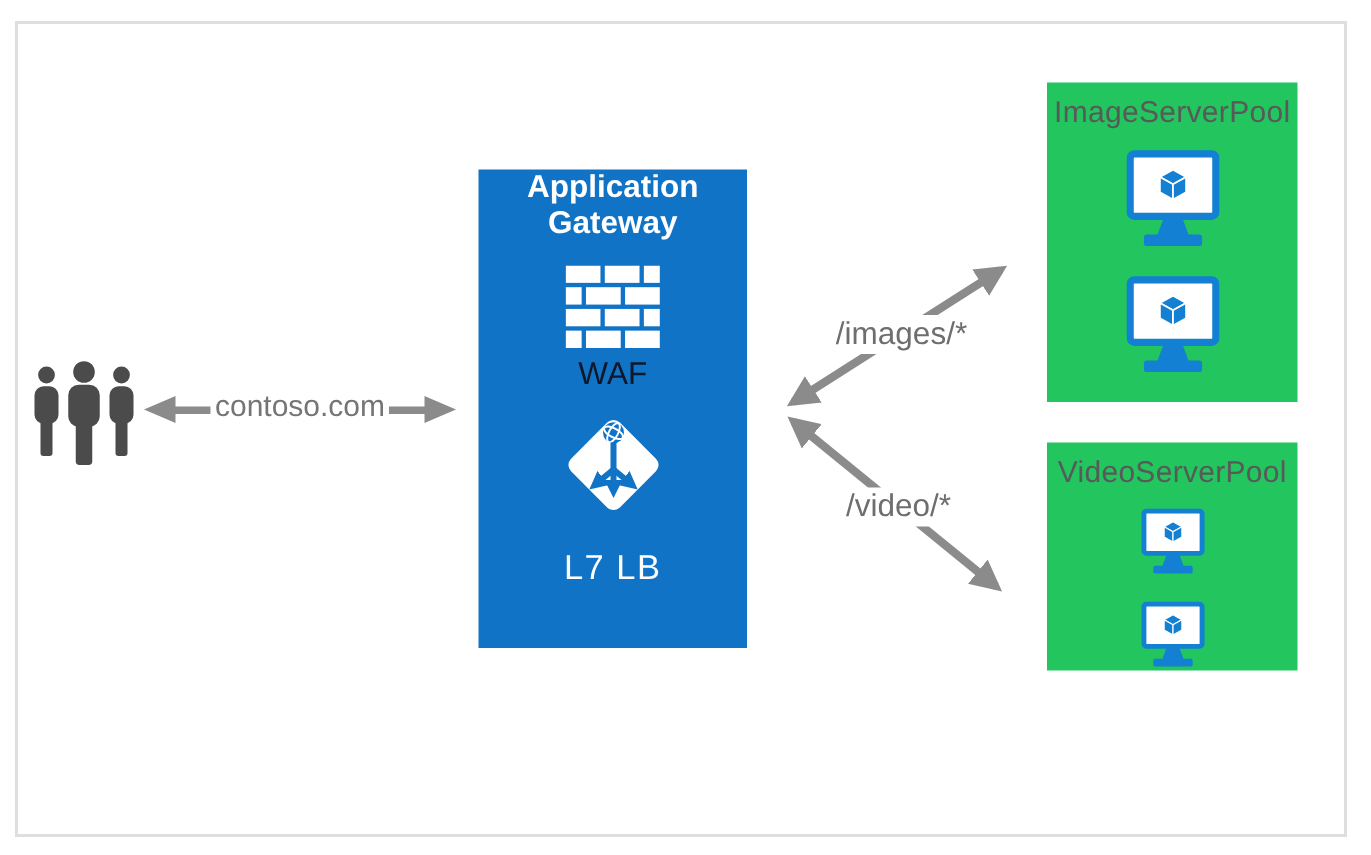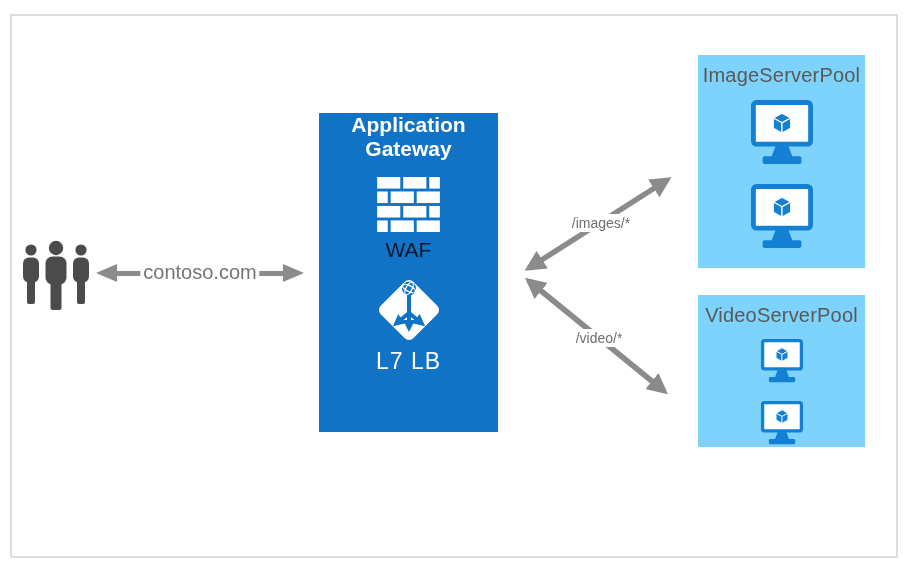--- a/index.html
+++ b/index.html
@@ -27,32 +27,32 @@
 
   
   .gateway { position: absolute; left: 319px; top: 113px; width: 179px; height: 319px;
     background: #1173c6; display: flex; flex-direction: column; align-items: center;
     }
   .gateway .title { color: #ffffff; font-weight: bold; font-size: 21px; line-height: 24px;
     text-align: center; width: 150px; }
   .gateway .brick { margin-top: 16px; }
   .gateway .waf-label { color: #0f172a; font-size: 21px; margin-top: 6px; }
   .gateway .lb { margin-top: 10px; }
-  .gateway .lb-label { color: #ffffff; font-size: 23px; letter-spacing: 1px; }
+  .gateway .lb-label { color: #ffffff; font-size: 23px; margin-top: 17px; letter-spacing: 1px; }
 
   
   .route-arrows { position: absolute; left: 0; top: 0; width: 914px; height: 570px;
     pointer-events: none; }
   .route-label { position: absolute; transform: translate(-50%, -50%); background: #ffffff;
-    padding: 1px 3px; font-size: 14px; color: #6e6e6e; white-space: nowrap; }
+    padding: 1px 3px; font-size: 21px; color: #6e6e6e; white-space: nowrap; }
   .route-label-images { left: 601px; top: 223px; }
   .route-label-video { left: 599px; top: 338px; }
 
   
-  .pool { position: absolute; left: 698px; width: 167px; background: #7dd3fc;
+  .pool { position: absolute; left: 698px; width: 167px; background: #22c55e;
     display: flex; flex-direction: column; align-items: center; padding-top: 9px; }
   .pool-image { top: 55px; height: 213px; }
   .pool-video { top: 295px; height: 152px; }
   .pool .pool-title { font-size: 20px; color: #595959; height: 24px; letter-spacing: 0.2px; }
   .pool .vm { margin-top: 12px; }
   .pool .vm + .vm { margin-top: 16px; }
 </style>
 </head>
 <body>
 

